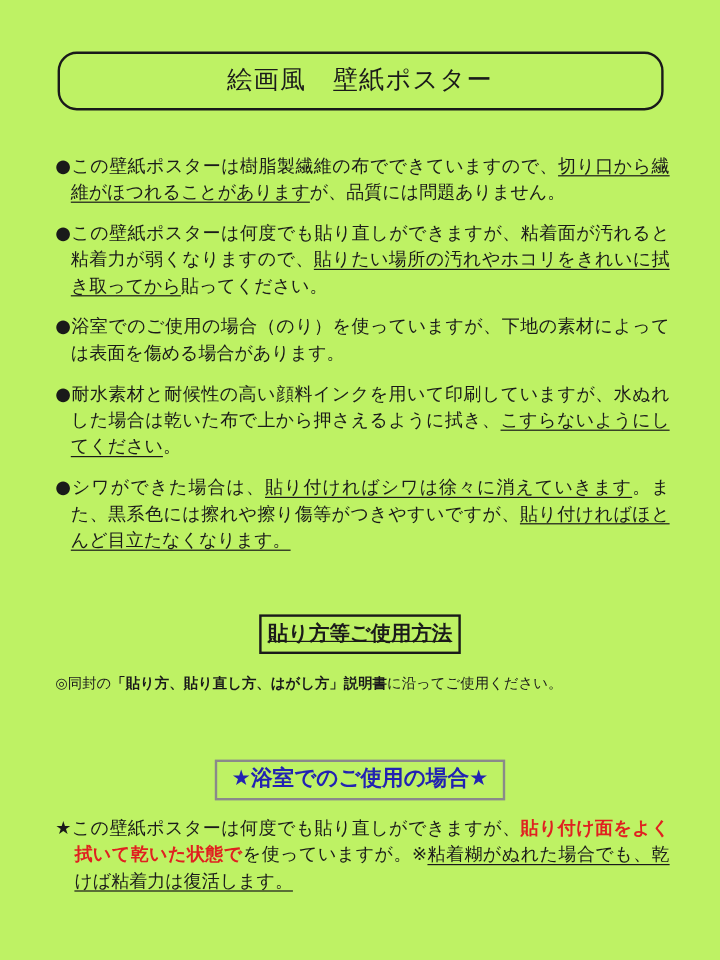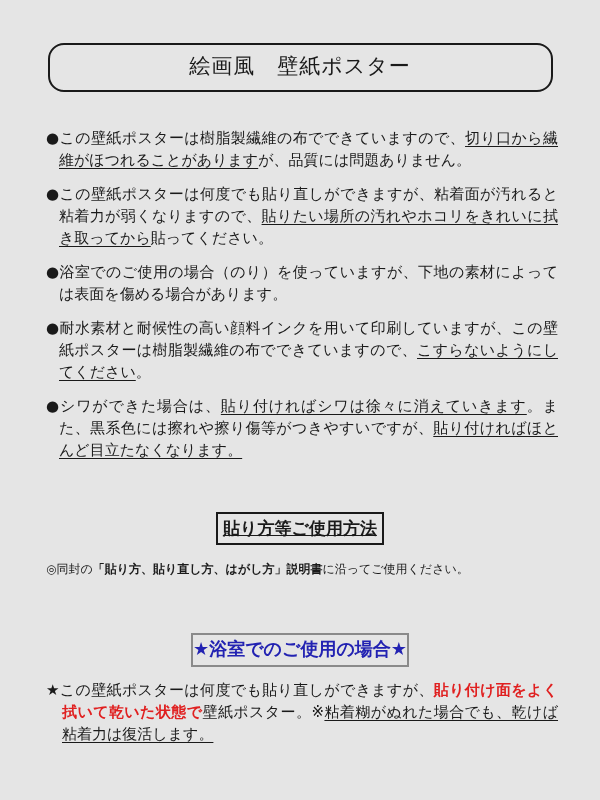--- a/index.html
+++ b/index.html
@@ -2,21 +2,21 @@
 <html><head>
 <meta charset="utf-8">
 <style>
   html,body{margin:0;padding:0;background:#ffffff;}
   body{
     width:600px;height:800px;
     font-family:"DejaVu Sans","Liberation Sans",sans-serif;
     color:#1a1a1a;
     -webkit-font-smoothing:antialiased;
   }
-  .page{position:relative;width:600px;height:800px;overflow:hidden;background:#e5e5e5;}
+  .page{position:relative;width:600px;height:800px;overflow:hidden;background:#bef264;}
 
   
   .title-box{
     box-sizing:border-box;
     width:505px;margin:43px auto 0 auto;
     border:2px solid #1a1a1a;border-radius:16px;
     text-align:center;padding:7px 6px 9px 6px;
   }
   .title-line{font-size:21px;line-height:29px;font-weight:500;letter-spacing:1px;}
 
@@ -44,21 +44,21 @@
     padding:3px 0 4px 0;line-height:22px;text-decoration:underline;
   }
   .usage-line{
     margin:13px 40px 0 46px;
     font-size:12px;line-height:22px;word-break:break-all;
   }
 
   
   .bath-heading-box{
     box-sizing:border-box;
-    width:218px;margin:53px auto 0 auto;
+    width:242px;margin:53px auto 0 auto;
     border:2px solid #8a8a8a;
     text-align:center;font-size:18px;font-weight:bold;
     color:#2222b2;
     padding:2px 0 4px 0;line-height:24px;
   }
   .bath-items{margin:12px 42px 0 46px;}
   .bath-item{
     margin:0 0 13px 0;
     font-size:15px;line-height:22px;
     padding-left:16px;text-indent:-16px;
@@ -75,34 +75,34 @@
   </div>
 
   <div class="notes">
 
     <p class="note"><span class="bullet">●</span><span>この壁紙ポスターは樹脂製繊維の布でできていますので、</span><span class="u">切り口から繊維がほつれることがあります</span><span>が、品質には問題ありません。</span></p>
 
     <p class="note"><span class="bullet">●</span><span>この壁紙ポスターは何度でも貼り直しができますが、粘着面が汚れると粘着力が弱くなりますので、</span><span class="u">貼りたい場所の汚れやホコリをきれいに拭き取ってから</span><span>貼ってください。</span></p>
 
     <p class="note"><span class="bullet">●</span><span>浴室でのご使用の場合（のり）を使っていますが、下地の素材によっては表面を傷める場合があります。</span></p>
 
-    <p class="note"><span class="bullet">●</span><span>耐水素材と耐候性の高い顔料インクを用いて印刷していますが、この壁紙ポスターは樹脂製繊維の布でできていますので、</span><span class="u">こすらないようにしてください</span><span>。</span></p>
+    <p class="note"><span class="bullet">●</span><span>耐水素材と耐候性の高い顔料インクを用いて印刷していますが、水ぬれした場合は乾いた布で上から押さえるように拭き、</span><span class="u">こすらないようにしてください</span><span>。</span></p>
 
     <p class="note"><span class="bullet">●</span><span>シワができた場合は、</span><span class="u">貼り付ければシワは徐々に消えていきます</span><span>。また、黒系色には擦れや擦り傷等がつきやすいですが、</span><span class="u">貼り付ければほとんど目立たなくなります。</span></p>
 
   </div>
 
   <div class="usage-heading-box">
     <span>貼り方等ご使用方法</span>
   </div>
   <p class="usage-line"><span>◎</span><span>同封の</span><span class="b">「貼り方、貼り直し方、はがし方」説明書</span><span>に沿ってご使用ください。</span></p>
 
   <div class="bath-heading-box">
     <span>★浴室でのご使用の場合★</span>
   </div>
 
   <div class="bath-items">
 
-    <p class="bath-item"><span class="bullet">★</span><span>この壁紙ポスターは何度でも貼り直しができますが、</span><span class="red">貼り付け面をよく拭いて乾いた状態で</span><span>壁紙ポスター。※</span><span class="u">粘着糊がぬれた場合でも、乾けば粘着力は復活します。</span></p>
+    <p class="bath-item"><span class="bullet">★</span><span>この壁紙ポスターは何度でも貼り直しができますが、</span><span class="red">貼り付け面をよく拭いて乾いた状態で</span><span>を使っていますが。※</span><span class="u">粘着糊がぬれた場合でも、乾けば粘着力は復活します。</span></p>
 
   </div>
 
 </div>
 
 </body></html>

